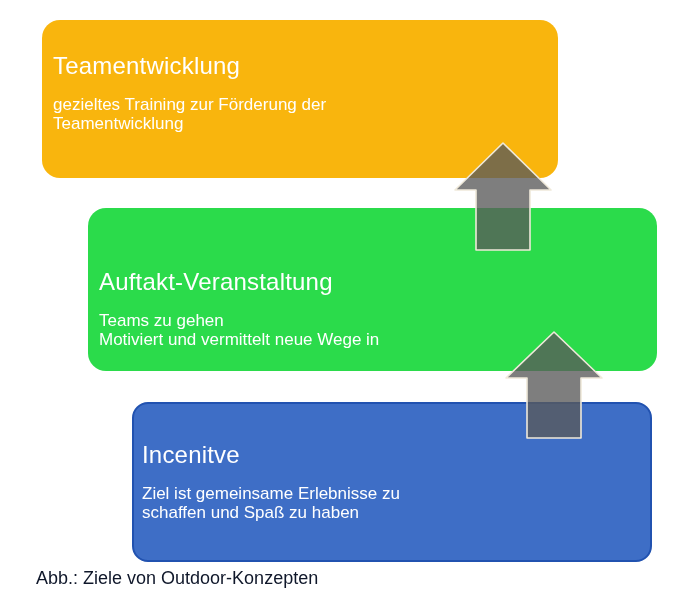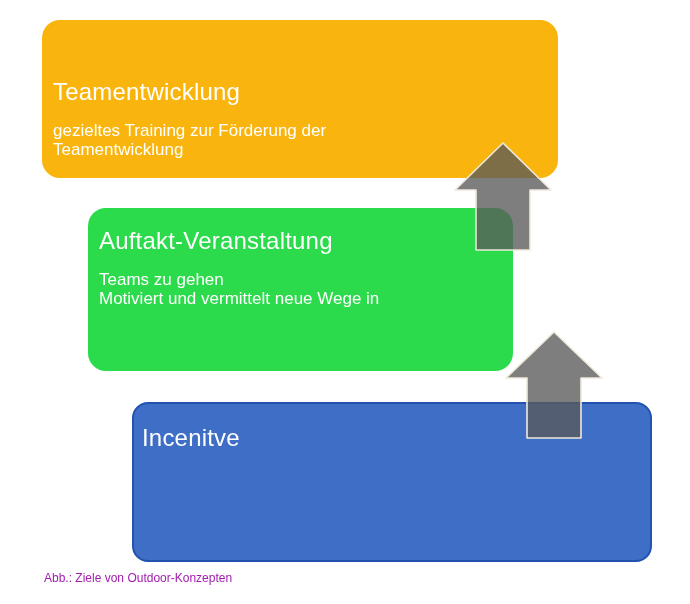--- a/index.html
+++ b/index.html
@@ -29,48 +29,48 @@
   }
   .box-desc {
     margin-top: 16px;
     font-size: 17px;
     line-height: 19px;
     font-weight: 400;
   }
   #box-teamentwicklung {
     left: 42px; top: 20px;
     width: 516px; height: 158px;
-    padding: 58px 14px 0 11px;
+    padding: 32px 14px 0 11px;
   }
   #box-auftakt {
     left: 88px; top: 208px;
-    width: 425px; height: 163px;
-    padding: 19px 14px 0 11px;
+    width: 569px; height: 163px;
+    padding: 60px 14px 0 11px;
   }
   #box-incentive {
     left: 132px; top: 402px;
     width: 520px; height: 160px;
-    padding: 20px 14px 0 8px;
+    padding: 37px 14px 0 8px;
     border: 2px solid transparent;
     border-radius: 16px;
   }
   #arrow-layer {
     position: absolute;
     left: 0; top: 0;
     width: 690px;
     height: 604px;
     pointer-events: none;
   }
   #figure-caption {
     position: absolute;
-    left: 44px;
+    left: 36px;
     top: 570px;
-    font-size: 12px;
+    font-size: 18px;
     line-height: 16px;
-    color: #a21caf;
+    color: #0f172a;
     font-weight: 500;
   }
 </style>
 </head>
 <body>
 
 <div id="canvas" style="background: rgb(255, 255, 255);">
 
   <div class="box" id="box-teamentwicklung" style="background-color: rgb(249, 181, 13);">
     <div class="box-title">Teamentwicklung</div>
@@ -83,20 +83,24 @@
   <div class="box" id="box-auftakt" style="background-color: rgb(43, 219, 75);">
     <div class="box-title">Auftakt-Veranstaltung</div>
     <div class="box-desc">
       <div>Teams zu gehen</div>
       <div>Motiviert und vermittelt neue Wege in</div>
     </div>
   </div>
 
   <div class="box" id="box-incentive" style="background-color: rgb(62, 110, 198); border-color: rgb(33, 82, 176);">
     <div class="box-title">Incenitve</div>
+    <div class="box-desc">
+      <div>Ziel ist gemeinsame Erlebnisse zu</div>
+      <div>schaffen und Spaß zu haben</div>
+    </div>
   </div>
 
   <svg id="arrow-layer" viewBox="0 0 690 604" xmlns="http://www.w3.org/2000/svg">
 
     <polygon points="503,143 551,190 530,190 530,250 476,250 476,190 455,190" stroke-width="1.6" stroke-linejoin="round" stroke="#efe9da" style="fill: rgba(90, 90, 90, 0.78);"></polygon>
 
     <polygon points="554,332 602,378 581,378 581,438 527,438 527,378 506,378" stroke-width="1.6" stroke-linejoin="round" stroke="#efe9da" style="fill: rgba(90, 90, 90, 0.78);"></polygon>
   </svg>
 
   <div id="figure-caption">Abb.: Ziele von Outdoor-Konzepten</div>

